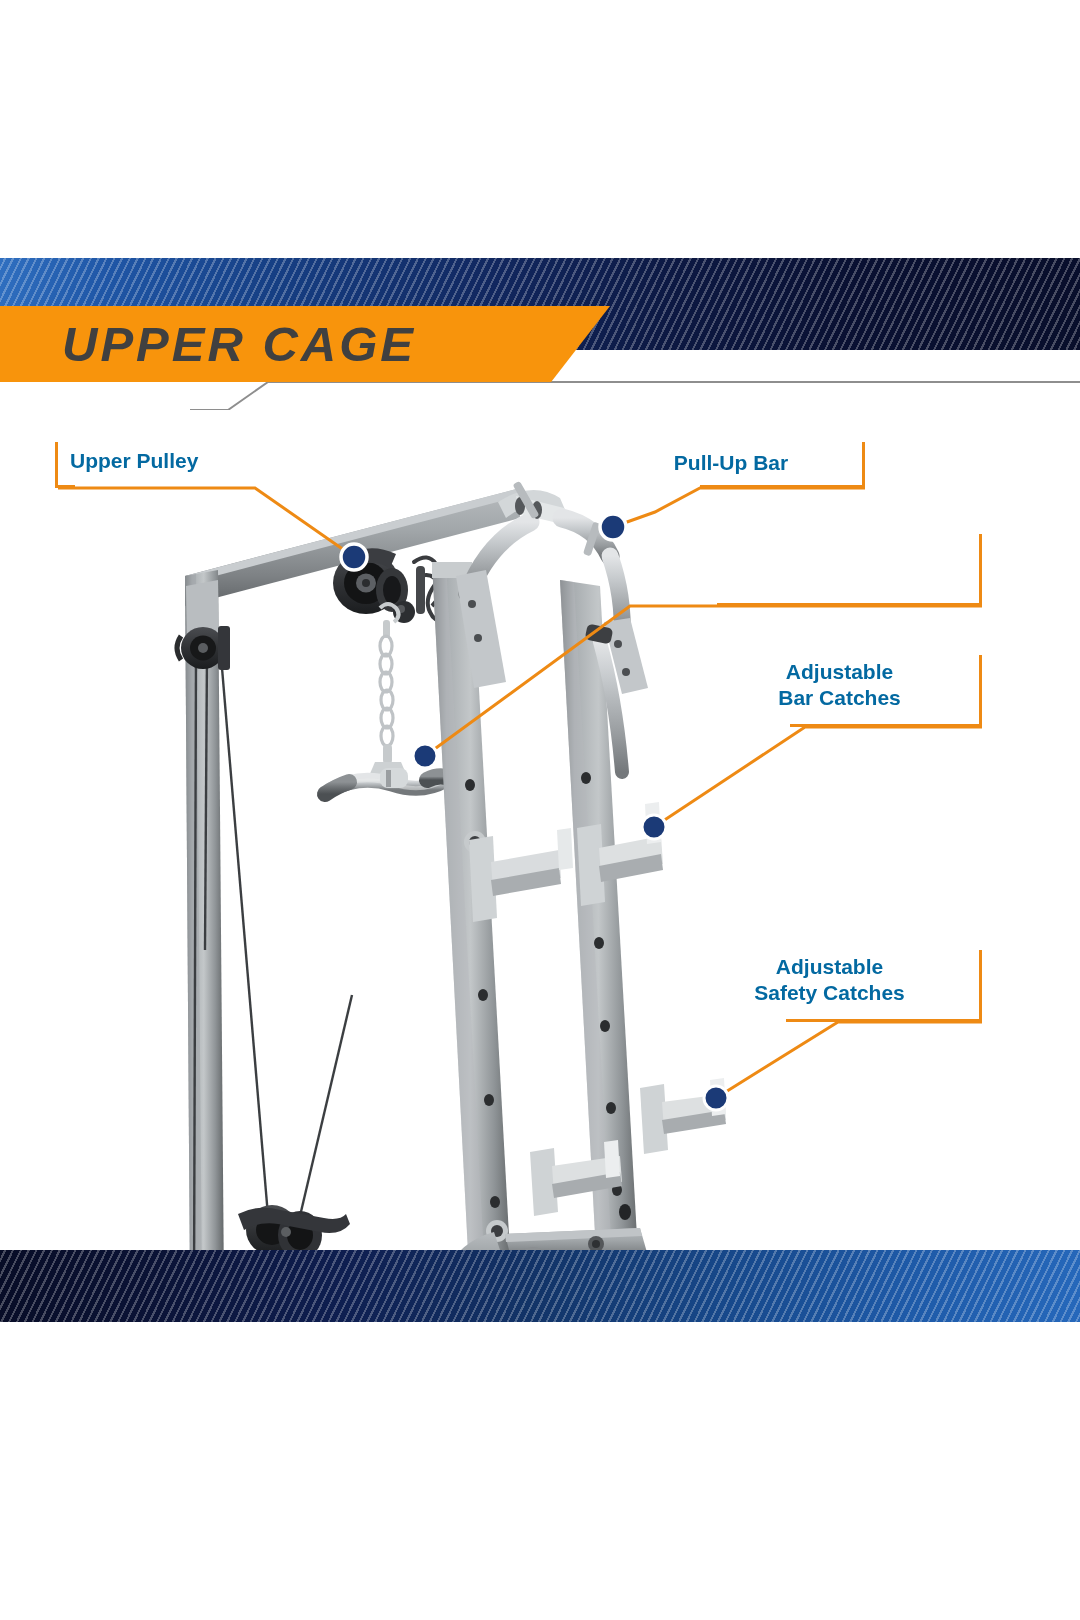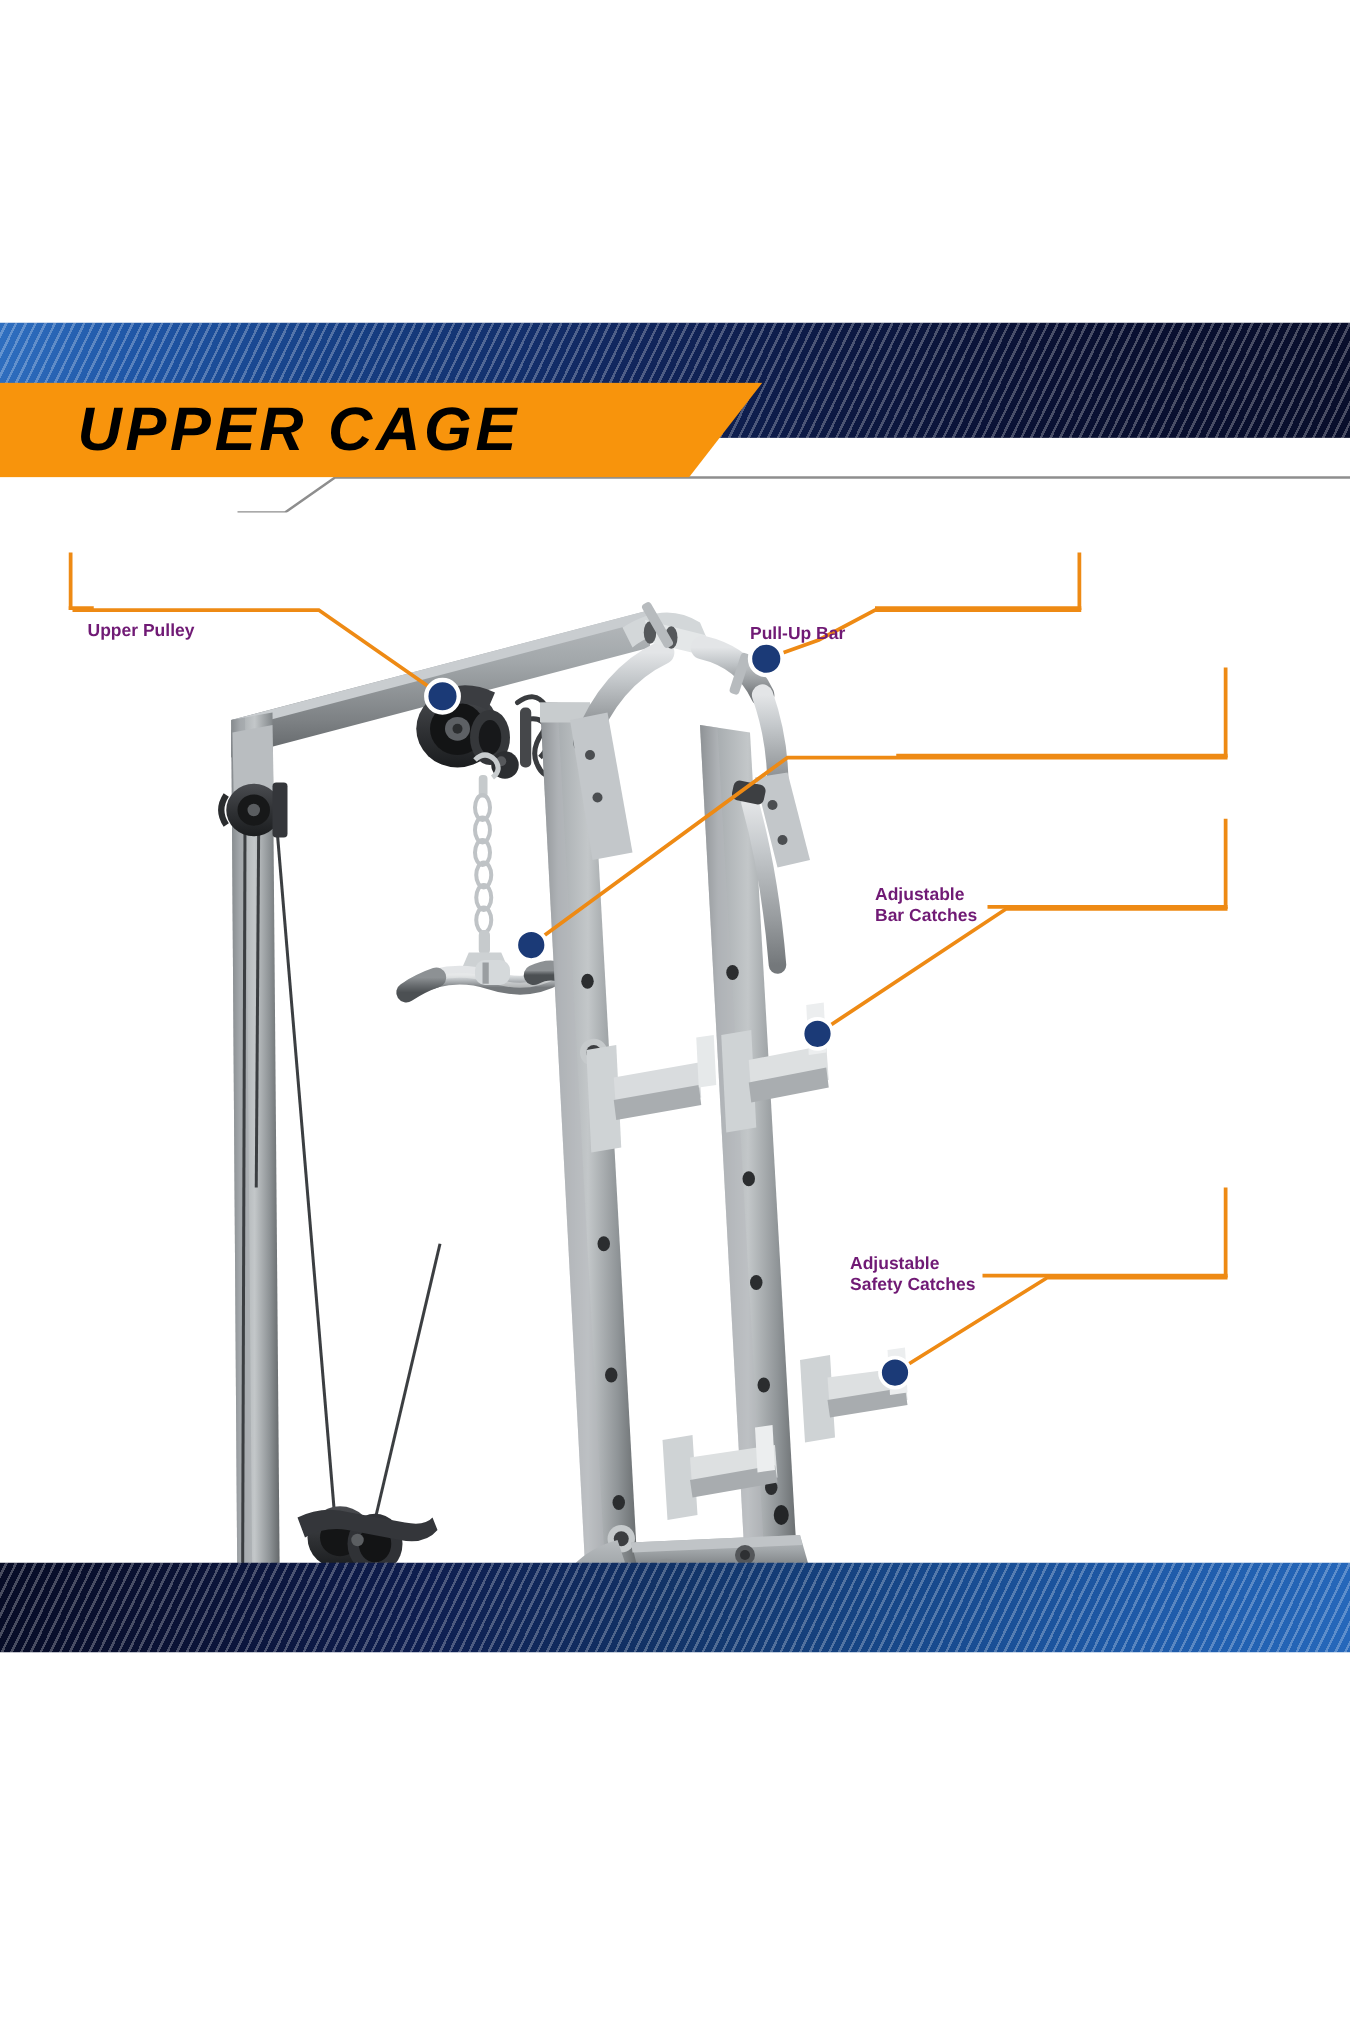--- a/index.html
+++ b/index.html
@@ -94,50 +94,49 @@
     top: 306px;
     width: 620px;
     height: 76px;
     background: #F8940C;
     clip-path: polygon(0 0, 100% 0, 90.5% 100%, 0% 100%);
     display: flex;
     align-items: center;
   }
   #title-text {
     margin-left: 72px;
-    color: #000000;
+    color: #404040;
     font-size: 49px;
     font-weight: bold;
     font-style: italic;
     letter-spacing: 3px;
     line-height: 1;
     white-space: nowrap;
   }
 
   
   #gray-contour {
     position: absolute;
     left: 0;
     top: 374px;
     width: 1080px;
     height: 36px;
   }
 
   
   .callout {
     position: absolute;
-    color: #701a75;
-    font-size: 14px;
+    color: #0369a1;
+    font-size: 21px;
     font-weight: bold;
     line-height: 1.22;
     white-space: pre-line;
-    margin-top: 48px;
   }
   .callout.left  { text-align: left; }
-  .callout.right { text-align: left; }
+  .callout.right { text-align: center; }
 
   
   .bracket {
     position: absolute;
     border-color: #EE8A14;
     border-style: solid;
     border-width: 0;
     box-sizing: border-box;
   }
   .bracket.left-br {

